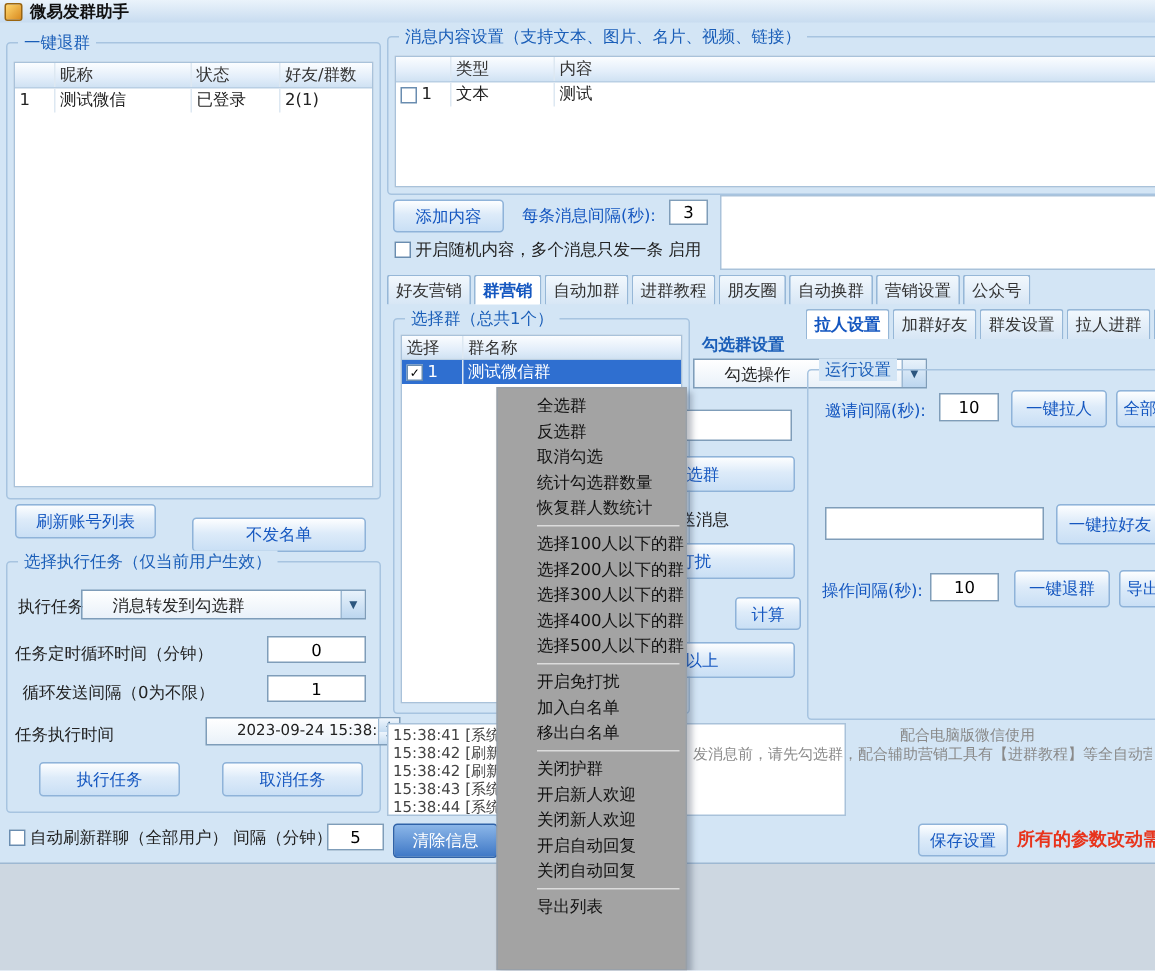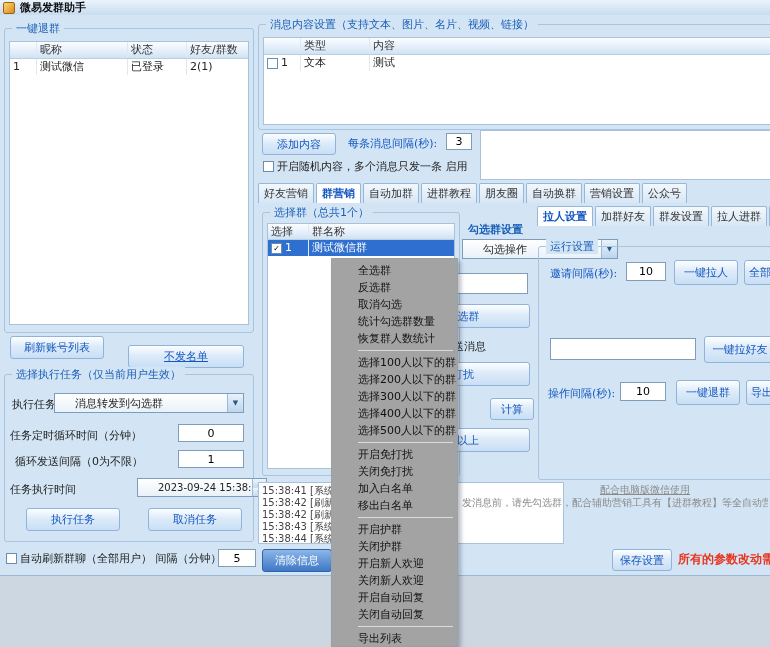--- a/index.html
+++ b/index.html
@@ -77,21 +77,21 @@
         </div>
         <div class="trow">
           <div class="tcell" style="width:20px;">1</div>
           <div class="tcell" style="width:84px;">测试微信</div>
           <div class="tcell" style="width:52px;">已登录</div>
           <div class="tcell" style="flex:1;border-right:none;">2(1)</div>
         </div>
       </div>
     </div>
     <div class="btn" style="left:10px;top:336px;width:92px;height:21px;">刷新账号列表</div>
-    <div class="btn" style="left:128px;top:345px;width:114px;height:21px;text-decoration:underline;">不发名单</div>
+    <div class="btn" style="left:128px;top:345px;width:114px;height:21px;">不发名单</div>
 
     <div class="group" style="left:4px;top:374px;width:248px;height:166px;">
       <div class="gtitle">选择执行任务（仅当前用户生效）</div>
     </div>
     <div class="lbl" style="left:12px;top:397px;">执行任务</div>
     <div class="combo" style="left:54px;top:393px;width:190px;height:20px;">
       <div class="cv">消息转发到勾选群</div>
       <div class="carr">▼</div>
     </div>
     <div class="lbl" style="left:10px;top:428px;">任务定时循环时间（分钟）</div>
@@ -199,21 +199,21 @@
     <div class="btn" style="left:676px;top:380px;width:62px;height:23px;">一键退群</div>
     <div class="btn" style="left:746px;top:380px;width:40px;height:23px;justify-content:flex-start;padding-left:4px;">导出</div>
 
     <div class="log" style="left:258px;top:482px;width:298px;height:56px;">
       <div>15:38:41 [系统] 初始化完成</div>
       <div>15:38:42 [刷新] 获取群列表</div>
       <div>15:38:42 [刷新] 获取好友列表</div>
       <div>15:38:43 [系统] 账号在线</div>
       <div>15:38:44 [系统] 等待执行任务</div>
     </div>
-    <div class="lbl note" style="left:600px;top:483px;text-decoration:underline;">配合电脑版微信使用</div>
+    <div class="lbl note" style="left:600px;top:483px;">配合电脑版微信使用</div>
     <div class="lbl note" style="left:462px;top:496px;width:306px;overflow:hidden;">发消息前，请先勾选群，配合辅助营销工具有【进群教程】等全自动营销设置方法</div>
 
     <div class="btn primary" style="left:262px;top:549px;width:68px;height:21px;">清除信息</div>
     <div class="btn" style="left:612px;top:549px;width:58px;height:20px;">保存设置</div>
     <div class="lbl warn" style="left:678px;top:551px;">所有的参数改动需保存</div>
   </div>
 
   <div class="menu">
     <div class="mi">全选群</div>
     <div class="mi">反选群</div>
@@ -221,25 +221,23 @@
     <div class="mi">统计勾选群数量</div>
     <div class="mi">恢复群人数统计</div>
     <div class="msep"></div>
     <div class="mi">选择100人以下的群</div>
     <div class="mi">选择200人以下的群</div>
     <div class="mi">选择300人以下的群</div>
     <div class="mi">选择400人以下的群</div>
     <div class="mi">选择500人以下的群</div>
     <div class="msep"></div>
     <div class="mi">开启免打扰</div>
-    <div class="mi">关闭免打扰</div>
     <div class="mi">加入白名单</div>
     <div class="mi">移出白名单</div>
     <div class="msep"></div>
-    <div class="mi">开启护群</div>
     <div class="mi">关闭护群</div>
     <div class="mi">开启新人欢迎</div>
     <div class="mi">关闭新人欢迎</div>
     <div class="mi">开启自动回复</div>
     <div class="mi">关闭自动回复</div>
     <div class="msep"></div>
     <div class="mi">导出列表</div>
   </div>
 </div>
 

